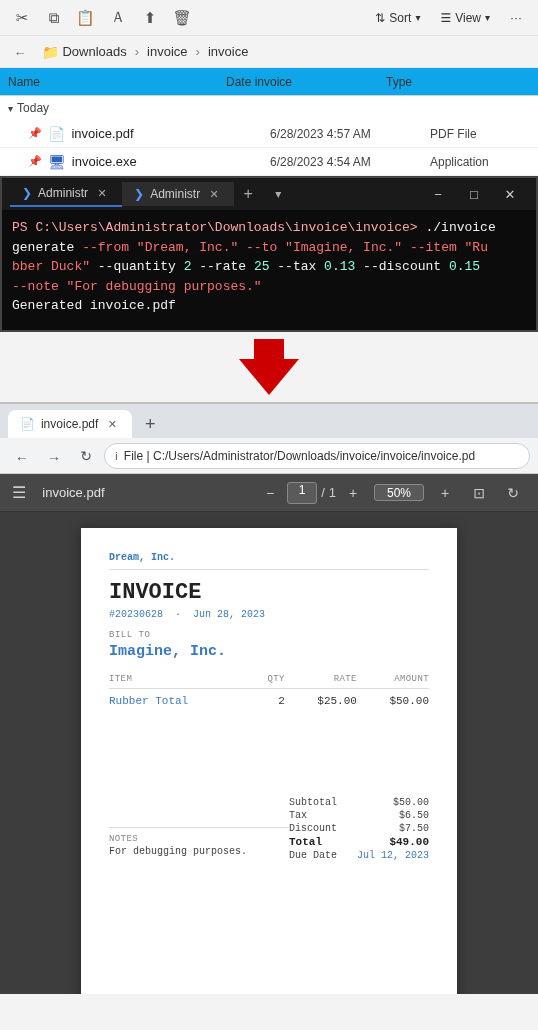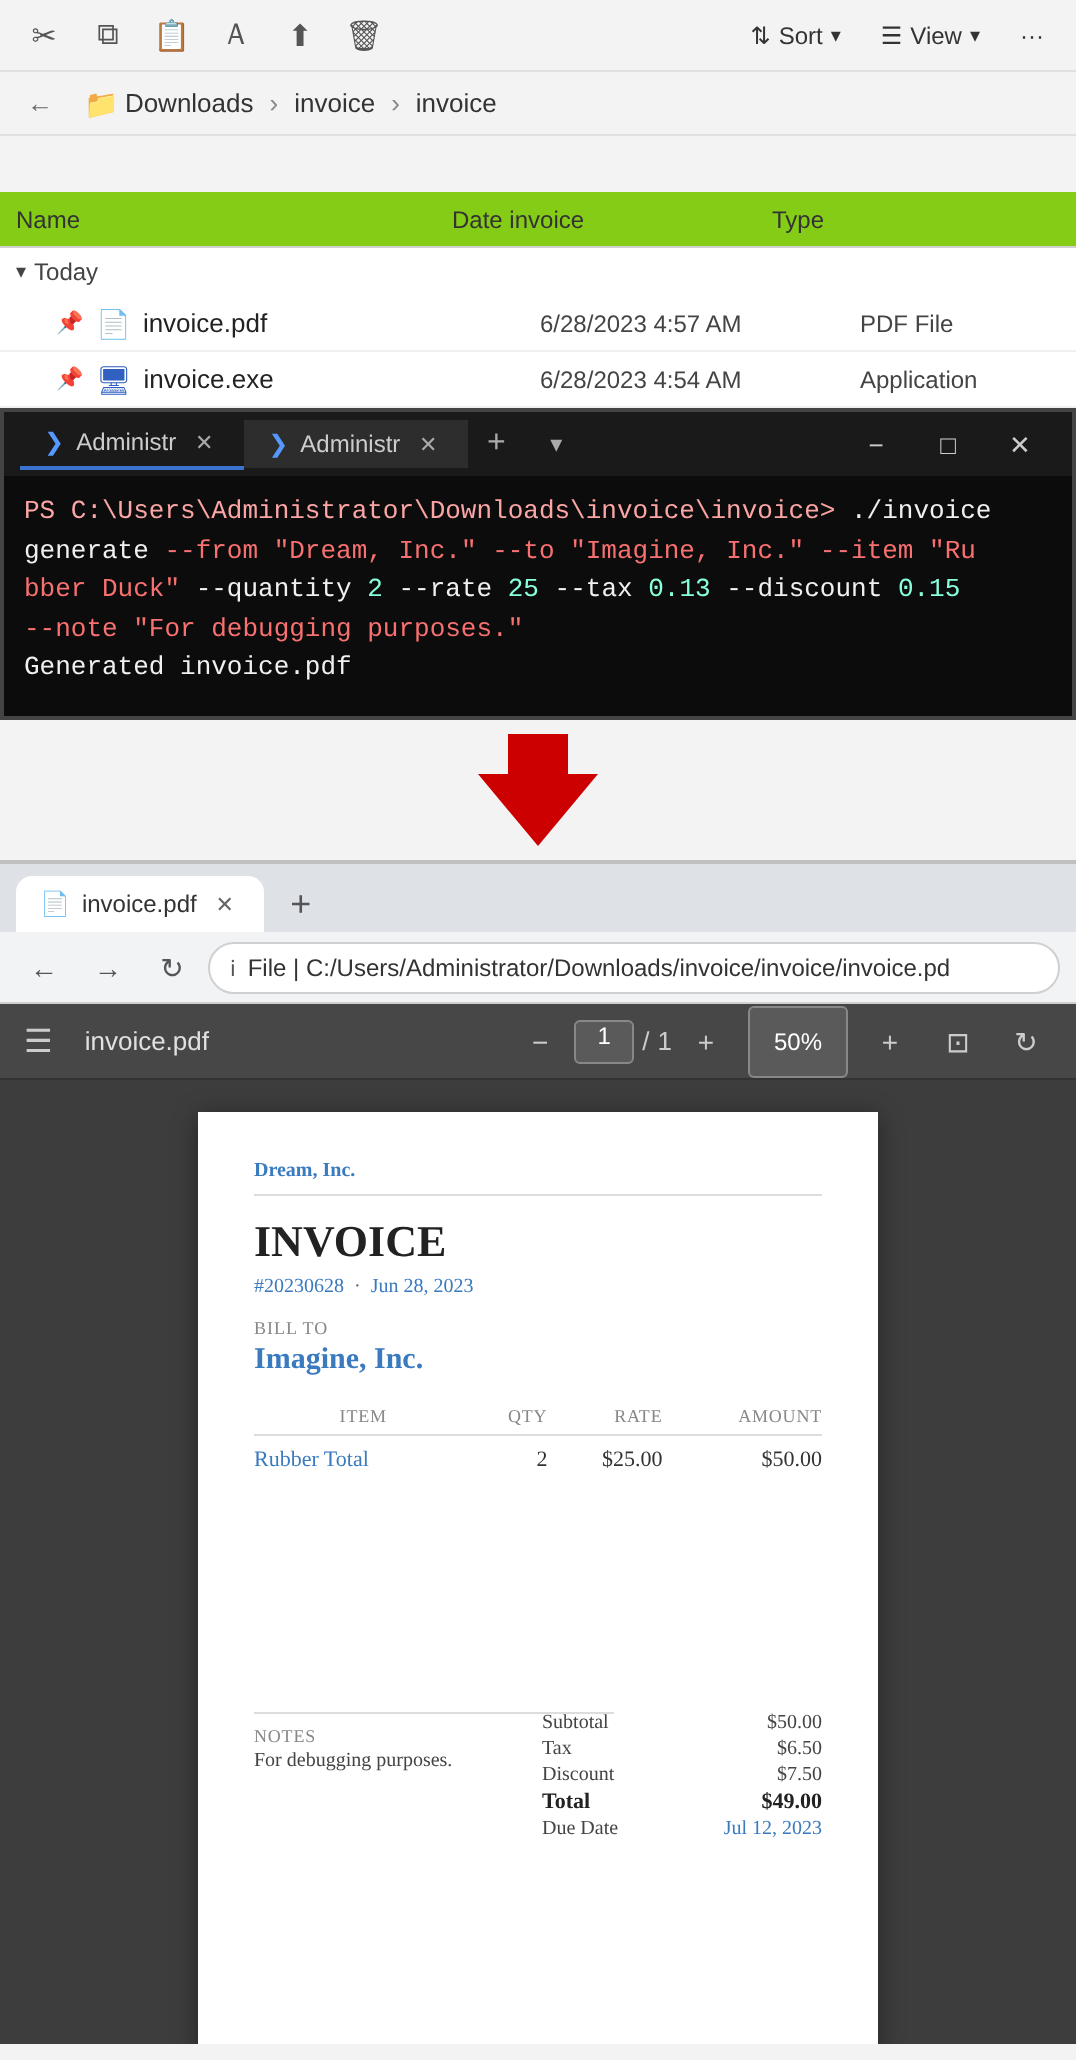--- a/index.html
+++ b/index.html
@@ -70,28 +70,27 @@
     .breadcrumb-folder {
       display: flex; align-items: center; gap: 3px; cursor: pointer;
       padding: 2px 4px; border-radius: 3px;
     }
     .folder-icon { color: #e8a020; font-size: 14px; }
     .breadcrumb-sep { color: #888; }
 
     
     .file-header {
       height: 28px;
-      background: #84cc16;
+      background: #0ea5e9;
       display: flex;
       align-items: center;
       padding: 0 52px 0 8px;
       border-bottom: 1px solid #d0d0d0;
       font-size: 12px;
       color: #333;
-      margin-top: 28px;
     }
     .col-name { flex: 1; }
     .col-date { width: 160px; }
     .col-type { width: 100px; }
 
     
     .file-list { background: white; }
     .group-header {
       height: 24px;
       display: flex;
@@ -294,53 +293,53 @@
       color: white;
       width: 30px; height: 22px;
       text-align: center; font-size: 12px;
       border-radius: 3px;
     }
     .pdf-zoom {
       background: #5a5a5a;
       border: 1px solid #888;
       color: white;
       padding: 0 6px;
-      height: 36px;
+      height: 17px;
       font-size: 12px;
       border-radius: 3px;
       min-width: 50px;
       display: flex; align-items: center; justify-content: center;
     }
     .pdf-content {
       flex: 1;
       display: flex;
       align-items: flex-start;
       justify-content: center;
       padding: 16px;
       overflow-y: auto;
     }
     .invoice-paper {
       background: white;
-      width: 340px;
+      width: 376px;
       min-height: 470px;
       padding: 24px 28px 20px 28px;
       box-shadow: 0 2px 12px rgba(0,0,0,0.4);
-      font-family: Liberation Serif, serif;
+      font-family: Liberation Mono, monospace;
       font-size: 11px;
     }
     .inv-from { color: #3a7abf; font-size: 10px; font-weight: bold; }
     .inv-divider { height: 1px; background: #ddd; margin: 6px 0 10px 0; }
     .inv-title { font-size: 22px; font-weight: bold; color: #222; margin-bottom: 4px; }
     .inv-number { font-size: 10px; color: #666; }
     .inv-number span { color: #3a7abf; }
     .inv-billto-label { font-size: 9px; color: #888; text-transform: uppercase; margin: 10px 0 3px 0; letter-spacing: 0.5px; }
     .inv-billto { font-size: 15px; color: #3a7abf; font-weight: bold; }
     .inv-table { width: 100%; margin-top: 14px; border-collapse: collapse; }
     .inv-table-header { font-size: 9px; color: #888; text-transform: uppercase; border-bottom: 1px solid #ddd; padding-bottom: 4px; }
-    .inv-table th { text-align: center; font-weight: normal; padding: 0 0 4px 0; letter-spacing: 0.4px; }
+    .inv-table th { text-align: left; font-weight: normal; padding: 0 0 4px 0; letter-spacing: 0.4px; }
     .inv-table th.right { text-align: right; }
     .inv-table td { padding: 6px 0 0 0; font-size: 11px; color: #3a7abf; }
     .inv-table td.right { text-align: right; color: #333; }
     .inv-table td.blue { color: #3a7abf; }
     .inv-spacer { height: 120px; }
     .inv-notes-label { font-size: 9px; color: #888; text-transform: uppercase; letter-spacing: 0.4px; border-top: 1px solid #ddd; padding-top: 6px; }
     .inv-notes { font-size: 10px; color: #444; margin-top: 2px; }
     .inv-summary { float: right; width: 140px; margin-top: -30px; }
     .inv-summary-row { display: flex; justify-content: space-between; font-size: 10px; color: #444; margin-bottom: 2px; }
     .inv-summary-row.total { font-weight: bold; font-size: 11px; color: #222; }

